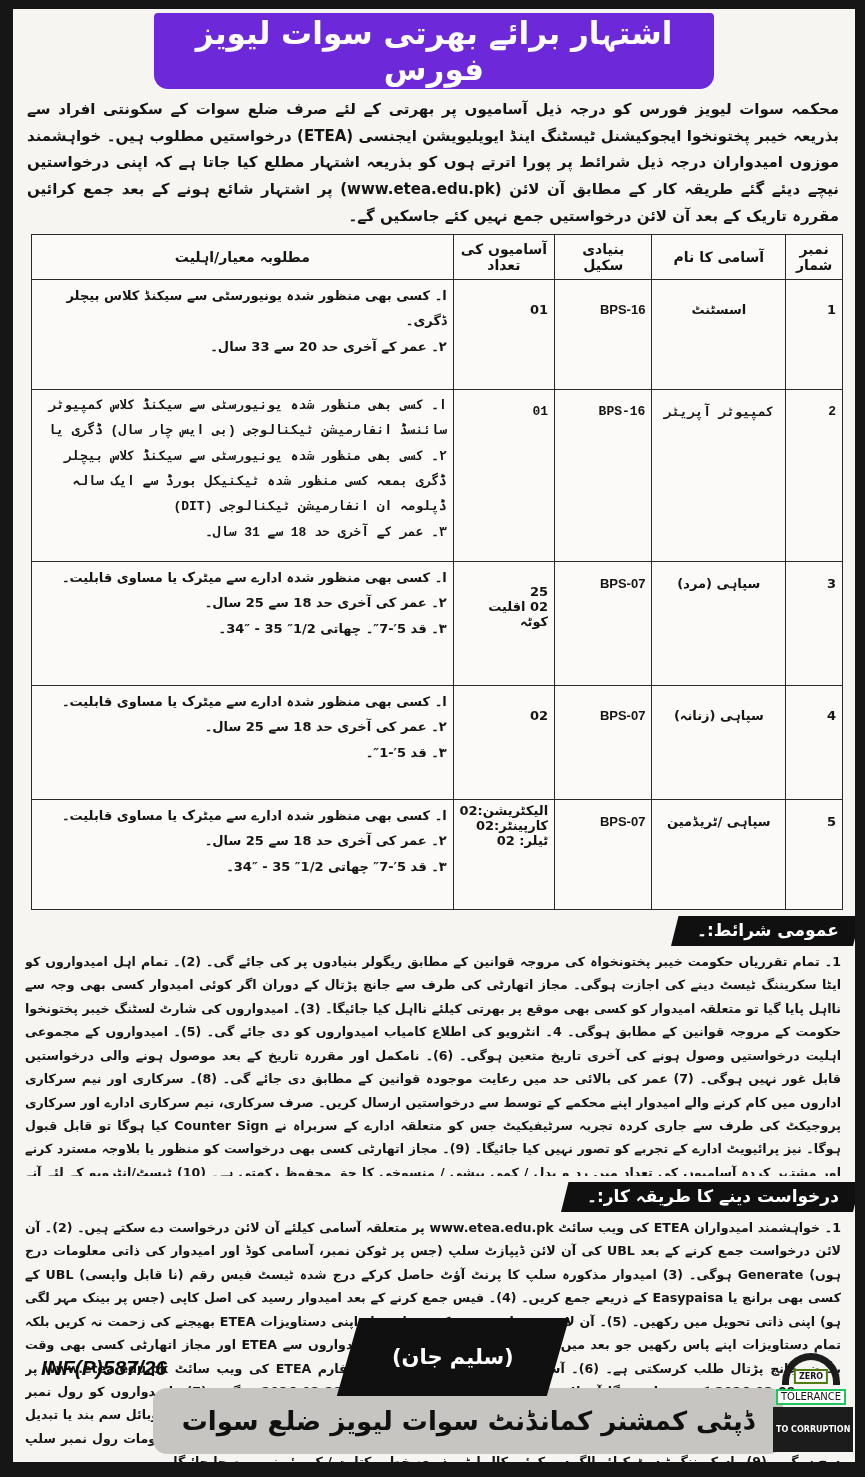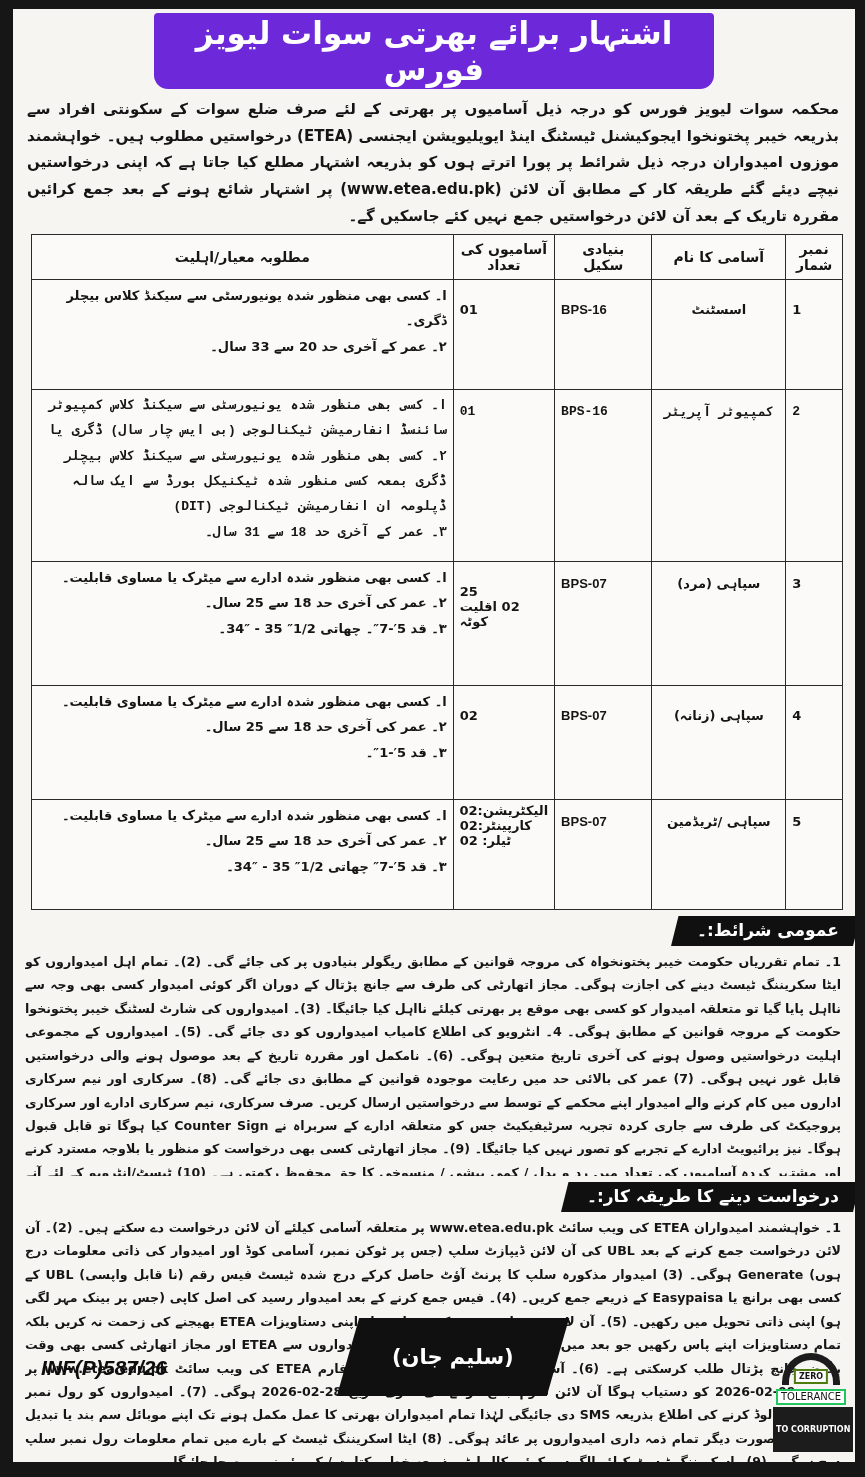--- a/index.html
+++ b/index.html
@@ -41,21 +41,21 @@
     font-size:13px;font-weight:bold;
   }
   table.jobs th{
     text-align:center;vertical-align:middle;height:38px;font-size:14px;
   }
   col.c-serial{width:7%;}
   col.c-post{width:16.5%;}
   col.c-scale{width:12%;}
   col.c-count{width:12.5%;}
   col.c-qual{width:52%;}
-  td.serial,td.scale,td.count{text-align:left;}
+  td.serial,td.scale,td.count{text-align:right;}
   td.post{text-align:center;font-size:14.5px;}
   td.serial{font-size:14px;}
   td.scale{font-family:"Liberation Sans",sans-serif;direction:ltr;}
   td.count{direction:rtl;}
   td.count .num{direction:ltr;display:block;}
   td.qual{text-align:right;}
   td.qual div{line-height:1.95;}
   tr.r1 td{height:84px;}
   tr.r2 td{height:154px;font-family:Liberation Mono, monospace;}
   tr.r3 td{height:98px;}
@@ -233,20 +233,23 @@
 
   <div class="sec-head-row">
     <div class="sec-head">
       <span>درخواست دینے کا طریقہ کار:۔</span>
     </div>
   </div>
   <div class="para procedure">1۔ خواہشمند امیدواران ETEA کی ویب سائٹ www.etea.edu.pk پر متعلقہ آسامی کیلئے آن لائن درخواست دے سکتے ہیں۔ (2)۔ آن لائن درخواست جمع کرنے کے بعد UBL کی آن لائن ڈیپازٹ سلپ (جس پر ٹوکن نمبر، آسامی کوڈ اور امیدوار کی ذاتی معلومات درج ہوں) Generate ہوگی۔ (3) امیدوار مذکورہ سلپ کا پرنٹ آؤٹ حاصل کرکے درج شدہ ٹیسٹ فیس رقم (نا قابل واپسی) UBL کے کسی بھی برانچ یا Easypaisa کے ذریعے جمع کریں۔ (4)۔ فیس جمع کرنے کے بعد امیدوار رسید کی اصل کاپی (جس پر بینک مہر لگی ہو) اپنی ذاتی تحویل میں رکھیں۔ (5)۔ آن لائن درخواست دینے کے بعد امیدوار اپنی دستاویزات ETEA بھیجنے کی زحمت نہ کریں بلکہ تمام دستاویزات اپنے پاس رکھیں جو بعد میں اسکریننگ ٹیسٹ میں کامیاب امیدواروں سے ETEA اور مجاز اتھارٹی کسی بھی وقت بغرض جانچ پڑتال طلب کرسکتی ہے۔ (6)۔ آسامیوں کیلئے آن لائن درخواست فارم ETEA کی ویب سائٹ www.etea.edu.pk پر مورخہ 09-02-2026 کو دستیاب ہوگا آن لائن فارم جمع کرانے کی آخری تاریخ 28-02-2026 ہوگی۔ (7)۔ امیدواروں کو رول نمبر سلپ ڈاؤن لوڈ کرنے کی اطلاع بذریعہ SMS دی جائیگی لہٰذا تمام امیدواران بھرتی کا عمل مکمل ہونے تک اپنے موبائل سم بند یا تبدیل نہ کریں۔ بصورت دیگر تمام ذمہ داری امیدواروں پر عائد ہوگی۔ (8) ایٹا اسکریننگ ٹیسٹ کے بارے میں تمام معلومات رول نمبر سلپ درج ہوگی۔ (9)۔ اسکریننگ ٹیسٹ کیلئے الگ سے کوئی کال لیٹر بذریعہ خط و کتابت / کوریئر نہیں بھیجا جائیگا۔</div>
 
   <div class="footer">
     <div class="inf">INF(P)587/26</div>
+    <div class="desig-box">
+      <span>ڈپٹی کمشنر کمانڈنٹ سوات لیویز ضلع سوات</span>
+    </div>
     <div class="sig-box">
       <span>(سلیم جان)</span>
     </div>
     <div class="stamp">
       <div class="stamp-arch">
         <span class="stamp-zero">ZERO</span>
       </div>
       <div>
         <span class="stamp-tol">TOLERANCE</span>
       </div>

